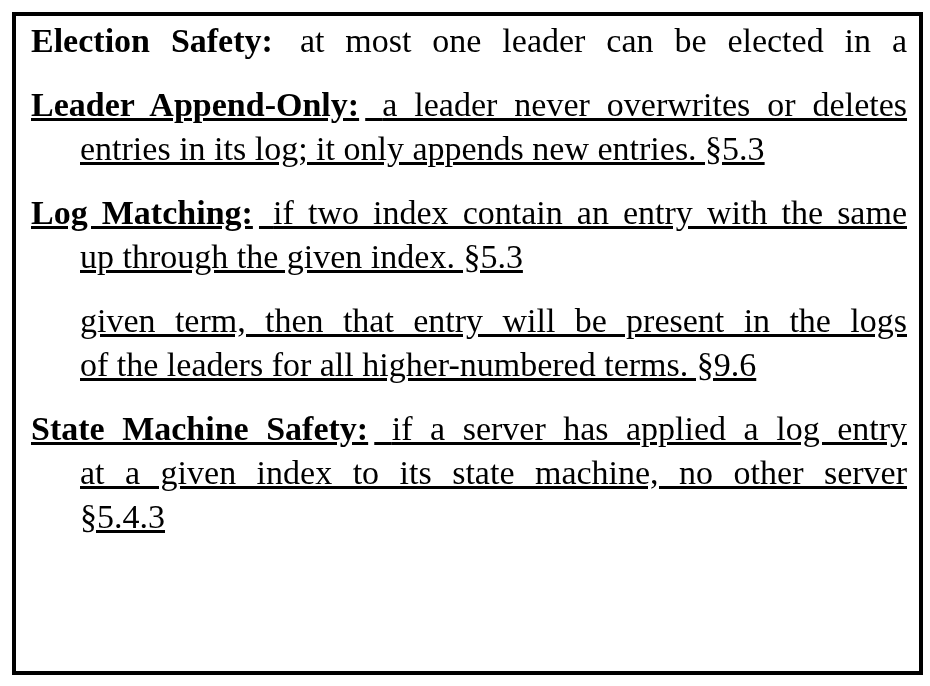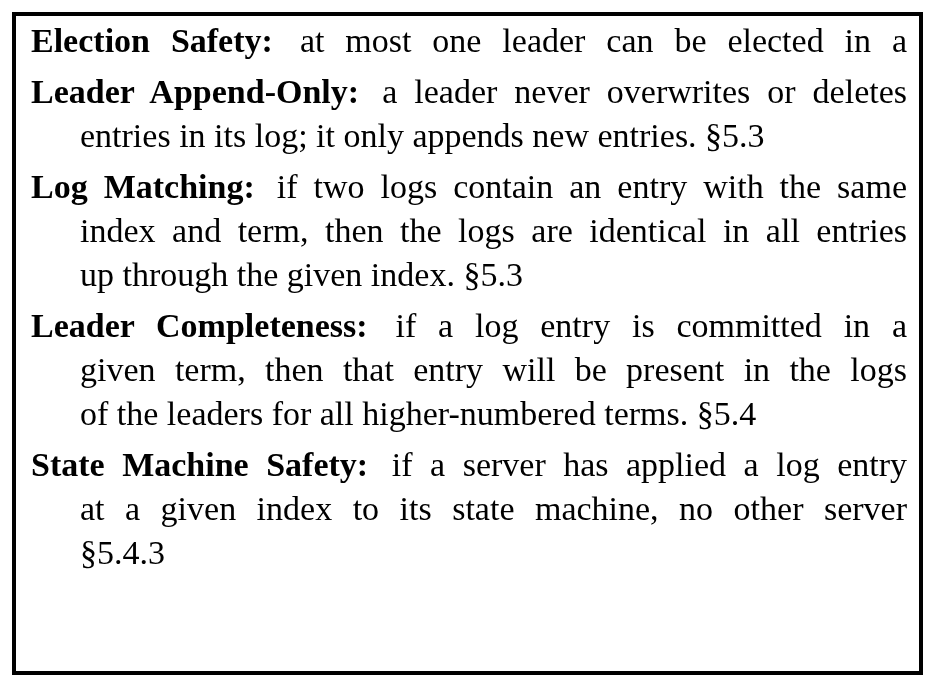--- a/index.html
+++ b/index.html
@@ -24,21 +24,22 @@
     box-sizing: border-box;
     border: 4px solid #701a75;
     background: #ffffff;
     padding: 3px 12px 0 15px;
   }
   .item {
     font-size: 34px;
     line-height: 44px;
   }
   .item + .item {
-    margin-top: 7px;
+    margin-top: 20px;
+    text-decoration: underline;
   }
   .line {
     text-align: justify;
     text-align-last: justify;
   }
   .line.cont {
     padding-left: 49px;
   }
   .line.last {
     text-align-last: left;
@@ -54,28 +55,26 @@
 <div class="frame" style="background: rgb(255, 255, 255); border-color: rgb(0, 0, 0); color: rgb(0, 0, 0);">
   <div>
       <div class="item">
         <div class="line first"><span class="term">Election Safety:</span> <span>at most one leader can be elected in a</span></div>
       </div>
       <div class="item">
         <div class="line first"><span class="term">Leader Append-Only:</span> <span>a leader never overwrites or deletes</span></div>
         <div class="line cont last">entries in its log; it only appends new entries. §5.3</div>
       </div>
       <div class="item">
-        <div class="line first"><span class="term">Log Matching:</span> <span>if two logs contain an entry with the same</span></div>
-        <div class="line cont">index and term, then the logs are identical in all entries</div>
+        <div class="line first"><span class="term">Log Matching:</span> <span>if two index contain an entry with the same</span></div>
         <div class="line cont last">up through the given index. §5.3</div>
       </div>
       <div class="item">
-        <div class="line first"><span class="term">Leader Completeness:</span> <span>if a log entry is committed in a</span></div>
         <div class="line cont">given term, then that entry will be present in the logs</div>
-        <div class="line cont last">of the leaders for all higher-numbered terms. §5.4</div>
+        <div class="line cont last">of the leaders for all higher-numbered terms. §9.6</div>
       </div>
       <div class="item">
         <div class="line first"><span class="term">State Machine Safety:</span> <span>if a server has applied a log entry</span></div>
         <div class="line cont">at a given index to its state machine, no other server</div>
         <div class="line cont last">§5.4.3</div>
       </div>
     </div>
 </div>
 
 </body></html>

